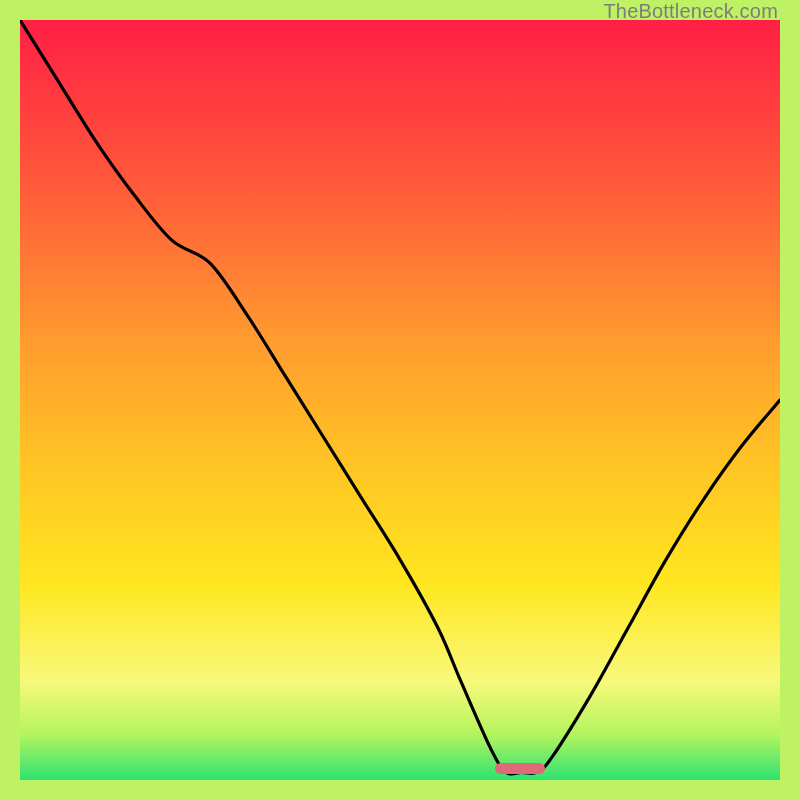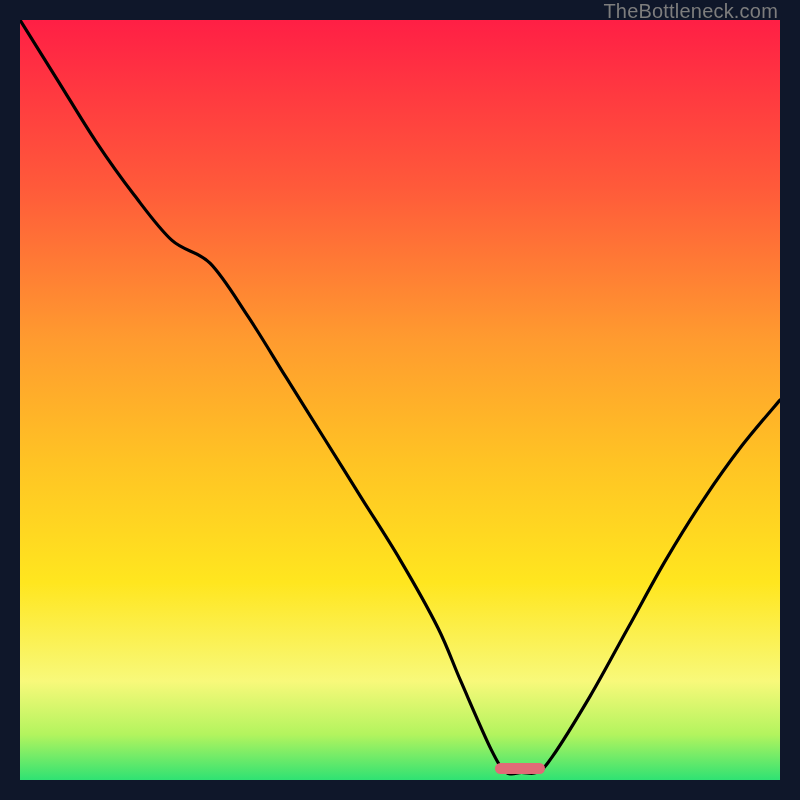--- a/index.html
+++ b/index.html
@@ -10,21 +10,21 @@
     background: #000;
     overflow: hidden;
     font-family: Arial, Helvetica, sans-serif;
   }
   .frame {
     position: absolute;
     left: 0;
     top: 0;
     width: 800px;
     height: 800px;
-    background: #0f172a;
+    background: #bef264;
   }
   .plot {
     position: absolute;
     left: 20px;
     top: 20px;
     width: 760px;
     height: 760px;
     overflow: hidden;
   }
   .gradient {

